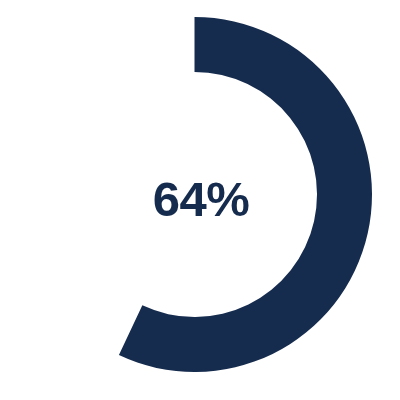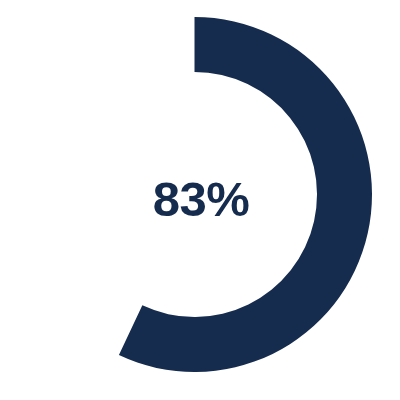--- a/index.html
+++ b/index.html
@@ -57,15 +57,15 @@
   <svg id="donut-svg" width="400" height="400" viewBox="0 0 400 400" aria-hidden="true">
 
     <rect x="0" y="0" width="400" height="400" fill="#ffffff"></rect>
 
     <path id="donut-track-arc" fill="#ffffff" d="M 118.924 355.107 A 177.5 177.5 0 0 1 194.500 17.000 L 194.500 72.000 A 122.5 122.5 0 0 0 142.342 305.341 Z"></path>
 
     <path id="donut-value-arc" fill="#162c4e" d="M 194.500 17.000 A 177.5 177.5 0 1 1 118.924 355.107 L 142.342 305.341 A 122.5 122.5 0 1 0 194.500 72.000 Z"></path>
   </svg>
 
   <div id="center-value-label">
-    <span class="pct-text" style="color: rgb(22, 44, 78);">83%</span>
+    <span class="pct-text" style="color: rgb(22, 44, 78);">64%</span>
   </div>
 </div>
 
 </body></html>

